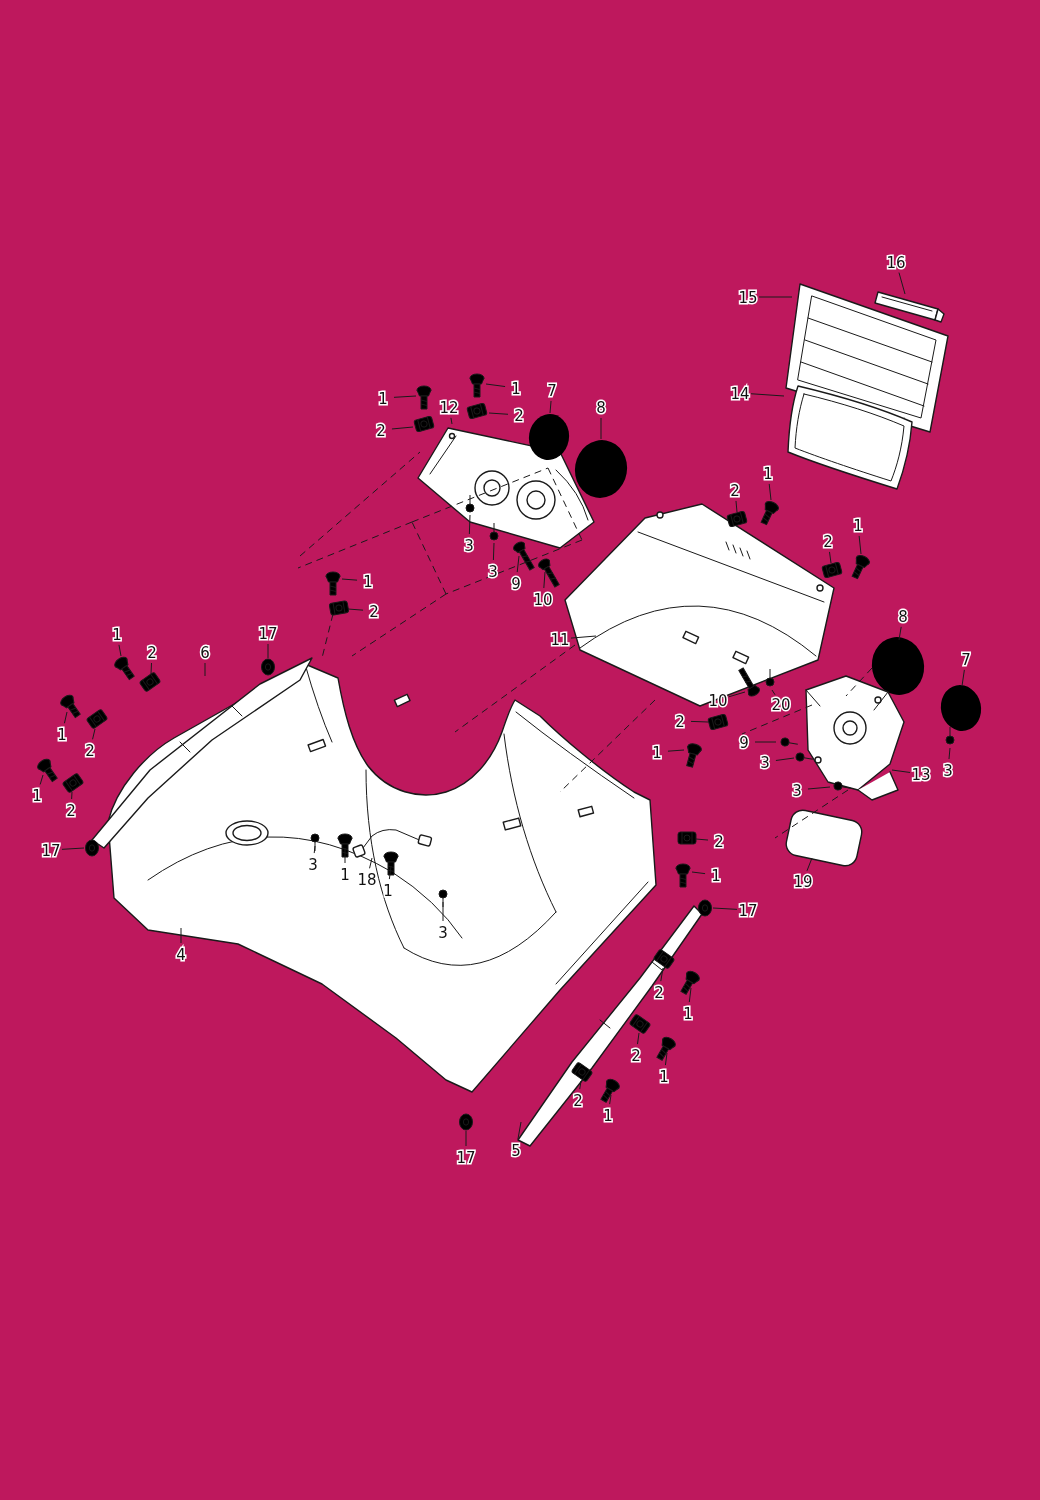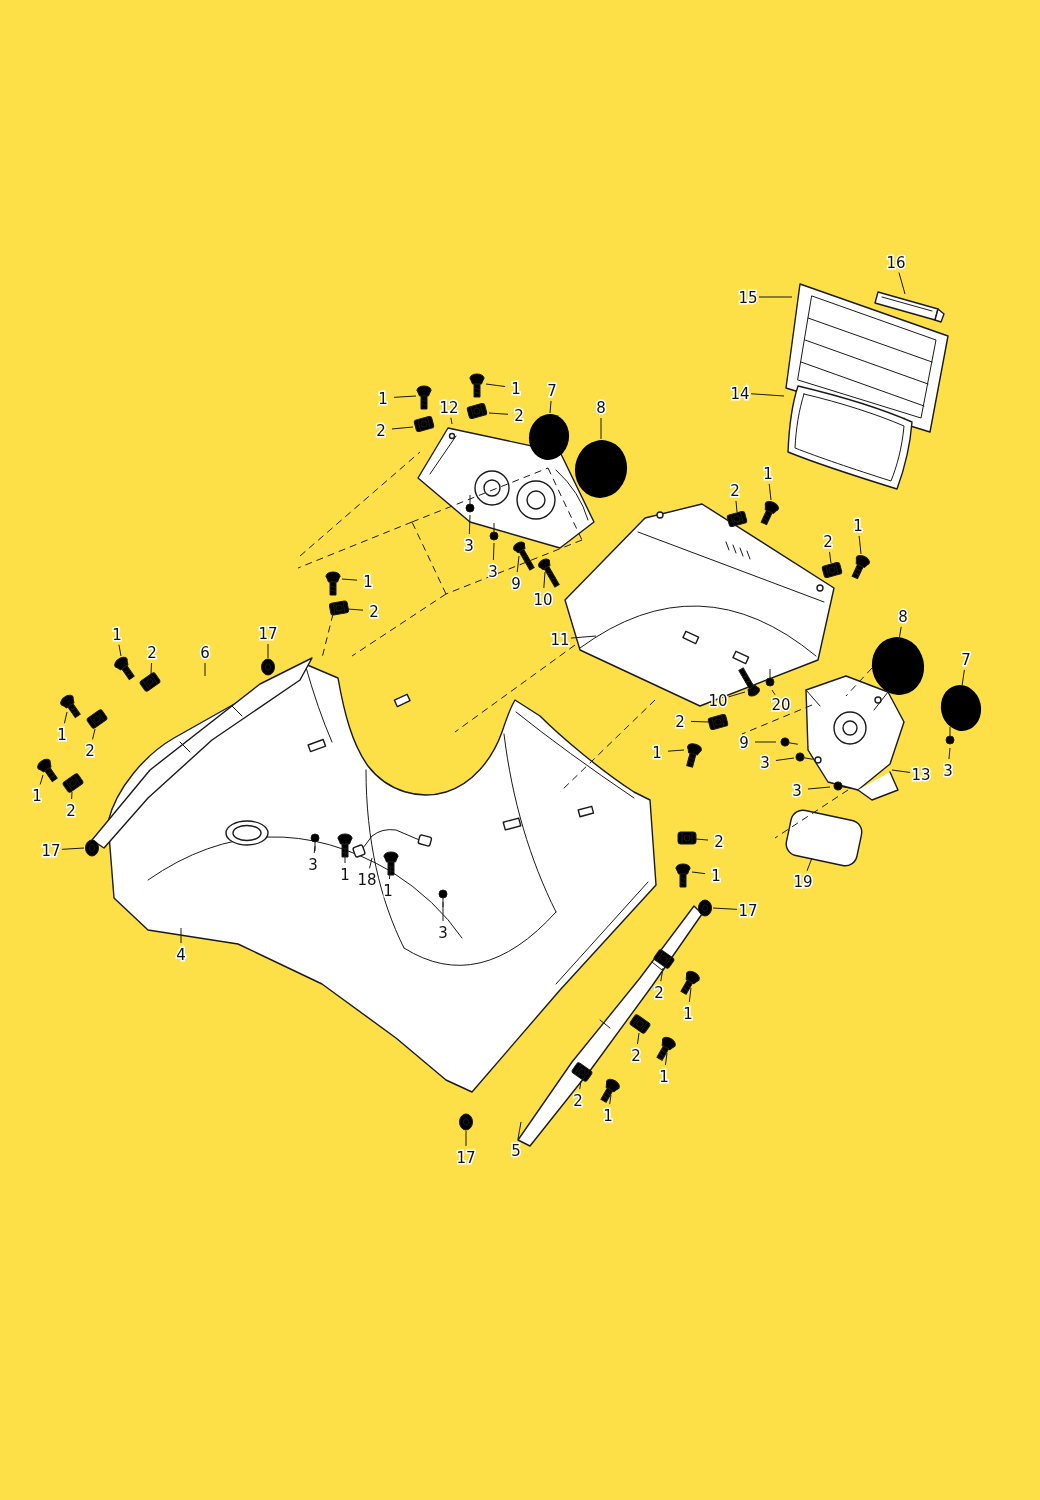--- a/index.html
+++ b/index.html
@@ -1,16 +1,16 @@
 <!DOCTYPE html>
 <html><head>
 <meta charset="utf-8">
 <style>
   html,body{margin:0;padding:0;background:#fff;}
-  .page{position:relative;width:1040px;height:1500px;background:#fde047;overflow:hidden;
+  .page{position:relative;width:1040px;height:1500px;background:#be185d;overflow:hidden;
         font-family:"DejaVu Sans",sans-serif;}
   svg{display:block;}
   .parts path,.parts rect,.parts ellipse,.parts circle,.parts line,.parts polyline{
     fill:#ffffff;stroke:#1a1a1a;stroke-width:1.4;stroke-linejoin:round;stroke-linecap:round;}
   .parts .ln{fill:none;stroke-width:1;}
   .hw use,.hw circle{stroke:#1a1a1a;}
   .dashes line,.dashes path{fill:none;stroke:#1a1a1a;stroke-width:1;stroke-dasharray:7 5;}
   #callout-layer text{font:15px "DejaVu Sans",sans-serif;fill:#111;paint-order:stroke;stroke:#fff;stroke-width:3px;}
   #callout-layer line{stroke:#1a1a1a;stroke-width:1;}
 </style>

